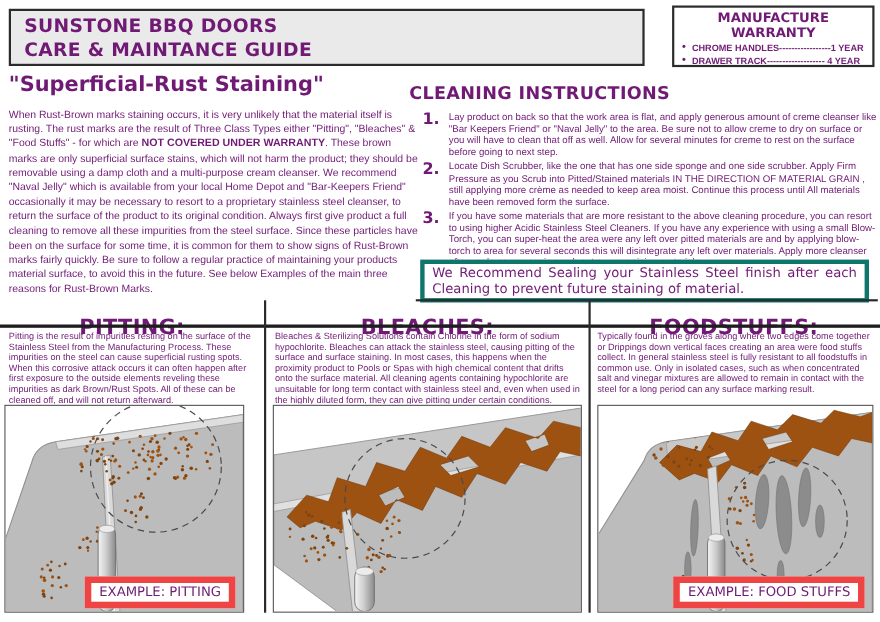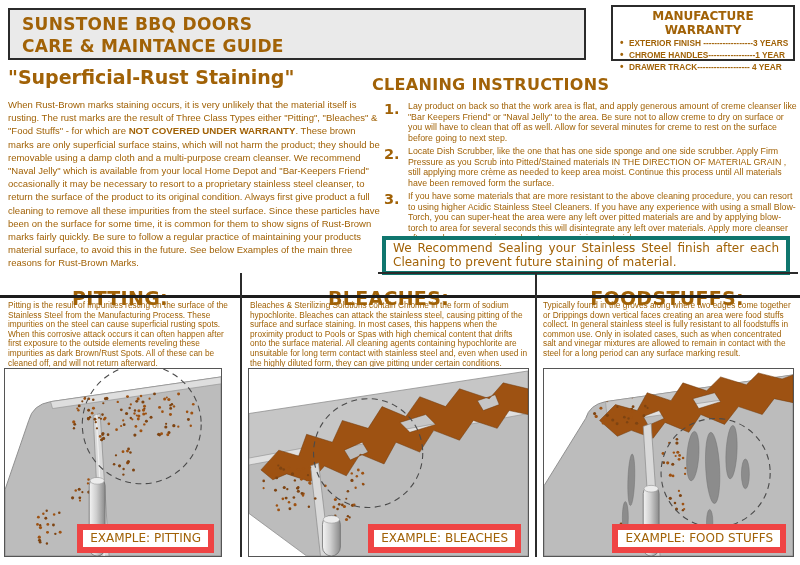--- a/index.html
+++ b/index.html
@@ -1,17 +1,17 @@
 <!DOCTYPE html>
 <html><head>
 <meta charset="utf-8">
 <style>
   html,body{margin:0;padding:0;background:#ffffff;}
   *{box-sizing:border-box;}
-  .page{position:relative;width:800px;height:565px;background:#fff;color:#a16207;
+  .page{position:relative;width:800px;height:565px;background:#fff;color:#701a75;
         font-family:"Liberation Sans",sans-serif;overflow:hidden;}
   .abs{position:absolute;}
 
   
   .title-box{left:8px;top:8px;width:578px;height:52px;background:#eaeaea;
              border:2px solid #2b2b2b;padding:3px 0 0 12px;
              font-family:"DejaVu Sans",sans-serif;font-weight:bold;
              font-size:17px;line-height:22px;letter-spacing:.3px;}
   .warranty-box{left:611px;top:5px;width:184px;height:56px;border:2px solid #2b2b2b;
                 background:#fff;padding-top:2px;}
@@ -61,21 +61,20 @@
 
 <div class="page">
 
   <div class="abs title-box">
     <div>SUNSTONE BBQ DOORS</div>
     <div>CARE &amp; MAINTANCE GUIDE</div>
   </div>
 
   <div class="abs warranty-box">
     <div class="warranty-title">MANUFACTURE WARRANTY</div>
-    <div class="warranty-item">EXTERIOR FINISH ------------------3 YEARS</div>
     <div class="warranty-item">CHROME HANDLES-----------------1 YEAR</div>
     <div class="warranty-item">DRAWER TRACK------------------- 4 YEAR</div>
   </div>
 
   <div class="abs intro-heading">"Superficial-Rust Staining"</div>
   <div class="abs intro-body"><span>When Rust-Brown marks staining occurs, it is very unlikely that the material itself is rusting. The rust marks are the result of Three Class Types either "Pitting", "Bleaches" &amp; "Food Stuffs" - for which are </span><b>NOT COVERED UNDER WARRANTY</b><span>.  These brown marks are only superficial surface stains, which will not harm the product; they should be removable using a damp cloth and a multi-purpose cream cleanser. We recommend "Naval Jelly" which is available from your local Home Depot and "Bar-Keepers Friend" occasionally it may be necessary to resort to a proprietary stainless steel cleanser, to return the surface of the product to its original condition. Always first give product a full cleaning to remove all these impurities from the steel surface. Since these particles have been on the surface for some time, it is common for them to show signs of Rust-Brown marks fairly quickly. Be sure to follow a regular practice of maintaining your products material surface, to avoid this in the future.  See below Examples of the main three reasons for Rust-Brown Marks.</span></div>
 
   <div class="abs cleaning-heading">CLEANING INSTRUCTIONS</div>
   <div class="abs steps">
     <div class="step">
@@ -354,21 +353,20 @@
           <circle cx="114.7" cy="116.1" r="1.12" fill="#9e5212"></circle>
           <circle cx="103.7" cy="112.6" r="1.62" fill="#7e4412"></circle>
           <circle cx="110.1" cy="102.1" r="1.42" fill="#9e5212"></circle>
         </g>
       <circle cx="120" cy="85" r="55" fill="none" stroke="#4a4a4a" stroke-width="1.1" stroke-dasharray="6 4.5"></circle>
       <g>
         <rect x="74" y="148" width="18" height="41" rx="9" fill="url(#hg2)" stroke="#6d6d6d" stroke-width="0.8"></rect>
         <ellipse cx="83" cy="152" rx="8.2" ry="3.8" fill="#ececec" stroke="#9a9a9a" stroke-width="0.6"></ellipse>
       </g>
     </svg>
-    <div class="example-label">EXAMPLE: BLEACHES</div>
   </div>
 
   <div class="abs panel" style="left:543px;width:251px;text-align:right;">
     <svg viewBox="0 0 251 189" preserveAspectRatio="none">
       <defs>
         <linearGradient id="hg3" x1="0" y1="0" x2="1" y2="0">
           <stop offset="0" stop-color="#f4f4f4"></stop>
             <stop offset="0.45" stop-color="#cfcfcf"></stop>
             <stop offset="1" stop-color="#8a8a8a"></stop>
         </linearGradient>

